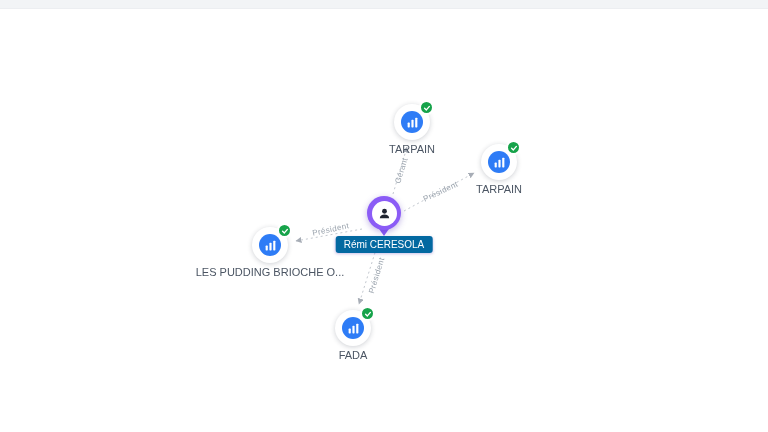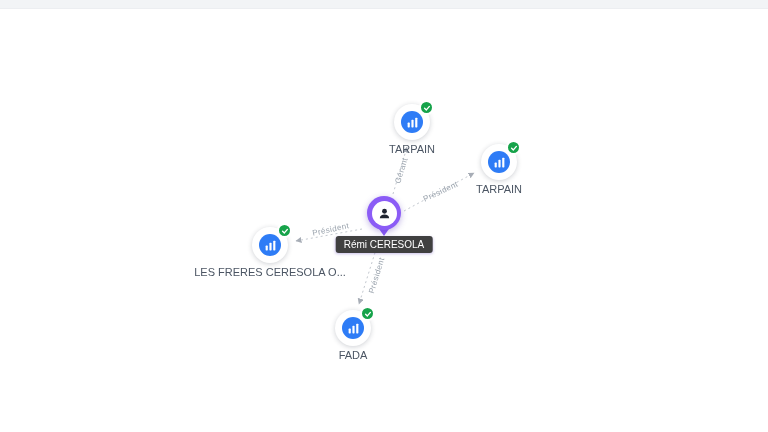--- a/index.html
+++ b/index.html
@@ -33,21 +33,21 @@
   .company.freres  { left:270px; top:245px; }
   .company.fada    { left:353px; top:328px; }
 
   
   .person { position:absolute; left:384px; top:213px; width:0; height:0; cursor:pointer; }
   .person .pin-head { position:absolute; left:-17px; top:-17px; width:34px; height:34px; border-radius:50%;
                       background:#8b5cf6; box-shadow:0 2px 6px rgba(80,50,180,.35); display:flex; align-items:center; justify-content:center; }
   .person .pin-tail { position:absolute; left:-7px; top:13px; width:0; height:0;
                       border-left:7px solid transparent; border-right:7px solid transparent; border-top:10px solid #8b5cf6; }
   .person .pin-inner { width:25px; height:25px; border-radius:50%; background:#ffffff; display:flex; align-items:center; justify-content:center; }
-  .person-label { position:absolute; left:384px; top:236px; transform:translateX(-50%); background:#404040; color:#ffffff;
+  .person-label { position:absolute; left:384px; top:236px; transform:translateX(-50%); background:#0369a1; color:#ffffff;
                   font-size:10px; padding:3px 8px; border-radius:3px; white-space:nowrap; box-shadow:0 1px 3px rgba(80,50,180,.3); cursor:pointer; }
 </style>
 </head>
 <body>
 
 <div class="stage">
   <div class="topbar"></div>
 
   <svg class="edges" width="768" height="432" viewBox="0 0 768 432">
     <defs>
@@ -110,21 +110,21 @@
           <rect x="5" y="3.5" width="2" height="7" rx="0.6" fill="#fff"></rect>
           <rect x="8.5" y="1.5" width="2" height="9" rx="0.6" fill="#fff"></rect>
         </svg>
       </div>
       <div class="badge">
         <svg width="8" height="8" viewBox="0 0 10 10">
           <polyline points="2,5.4 4.2,7.4 8,3" fill="none" stroke="#fff" stroke-width="1.7" stroke-linecap="round" stroke-linejoin="round"></polyline>
         </svg>
       </div>
     </div>
-    <div class="label">LES FRERES CERESOLA O...</div>
+    <div class="label">LES PUDDING BRIOCHE O...</div>
   </div>
 
   <div class="company fada">
     <div class="circle">
       <div class="inner">
         <svg width="13" height="13" viewBox="0 0 12 12">
           <rect x="1.5" y="6" width="2" height="4.5" rx="0.6" fill="#fff"></rect>
           <rect x="5" y="3.5" width="2" height="7" rx="0.6" fill="#fff"></rect>
           <rect x="8.5" y="1.5" width="2" height="9" rx="0.6" fill="#fff"></rect>
         </svg>

